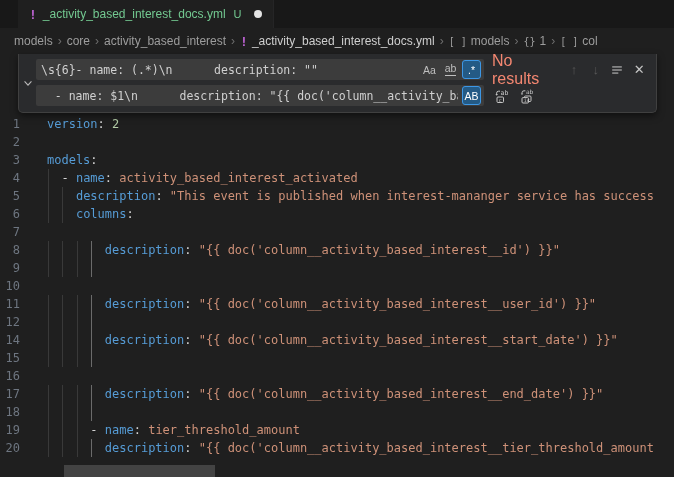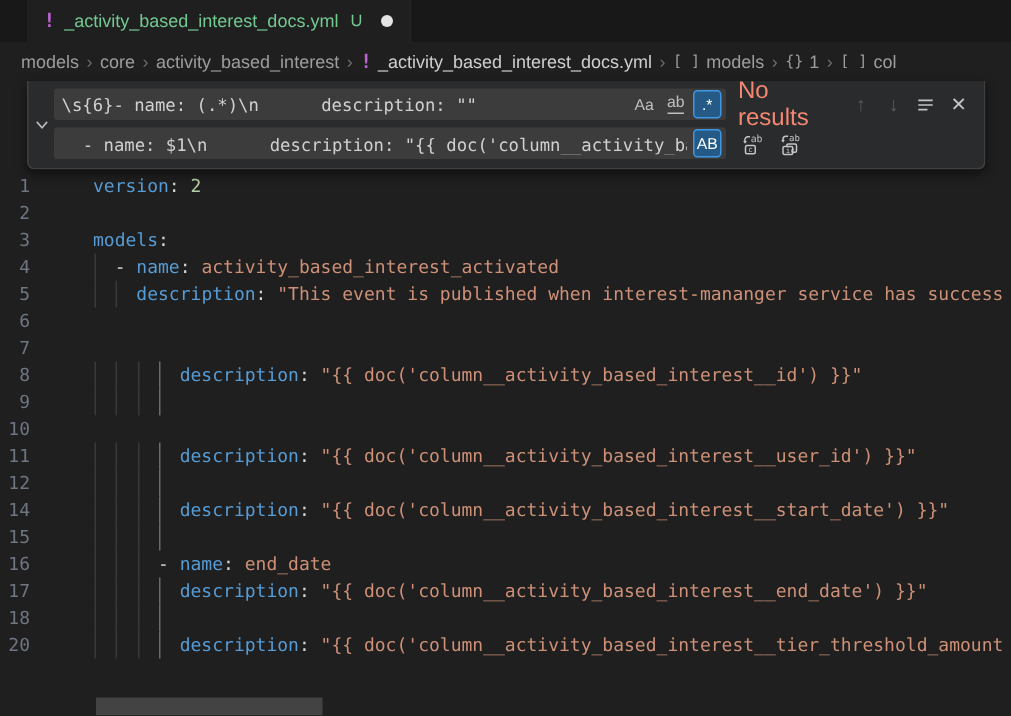--- a/index.html
+++ b/index.html
@@ -29,21 +29,21 @@
   .bc-item { display:inline-flex; align-items:center; gap:4px; cursor:default; }
   .bc-file > span:last-child { color:#cfcfcf; }
   .bc-ico { font-size:10px; color:#9d9d9d; font-family:"DejaVu Sans Mono",monospace; }
   .bc-ico.yaml-exclamation { color:#bd63d3; font-size:13px; font-weight:bold; }
   
   .editor { position:absolute; top:54px; left:0; right:0; bottom:0; }
   .code-area { position:absolute; top:61px; left:0; right:0; }
   .line { display:flex; height:18px; line-height:18px;
           font-family:"DejaVu Sans Mono",monospace; font-size:12px; white-space:pre; }
   .ln { flex:none; width:20px; text-align:right; color:#6e7681; }
-  .lc { flex:none; margin-left:42px; position:relative; }
+  .lc { flex:none; margin-left:27px; position:relative; }
   .guide { position:absolute; top:0; bottom:0; width:1px; background:#393939; }
   .guide.active { background:#6b6b6b; }
   .tk-key { color:#569cd6; }
   .tk-pln { color:#d4d4d4; }
   .tk-str { color:#ce9178; }
   .tk-num { color:#b5cea8; }
   
   .find {
     position:absolute; top:54px; left:18px; width:639px; z-index:6;
     background:#2a2b2d; border:1px solid #404040; border-top:none;
@@ -127,32 +127,33 @@
     </span>
   </div>
 
 <div class="editor">
   <div class="code-area">
       <div class="line"><div class="ln">1</div><div class="lc"><span class="tk-key">version</span><span class="tk-pln">: </span><span class="tk-num">2</span></div></div>
       <div class="line"><div class="ln">2</div><div class="lc"></div></div>
       <div class="line"><div class="ln">3</div><div class="lc"><span class="tk-key">models</span><span class="tk-pln">:</span></div></div>
       <div class="line"><div class="ln">4</div><div class="lc"><span class="guide" style="left: 1px;"></span><span class="tk-pln">  - </span><span class="tk-key">name</span><span class="tk-pln">: </span><span class="tk-str">activity_based_interest_activated</span></div></div>
       <div class="line"><div class="ln">5</div><div class="lc"><span class="guide" style="left: 1px;"></span><span class="guide" style="left: 15.4px;"></span><span class="tk-pln">    </span><span class="tk-key">description</span><span class="tk-pln">: </span><span class="tk-str">"This event is published when interest-mananger service has success</span></div></div>
-      <div class="line"><div class="ln">6</div></div>
+      <div class="line"><div class="ln">6</div><div class="lc"><span class="guide" style="left: 1px;"></span><span class="guide" style="left: 15.4px;"></span><span class="tk-pln">    </span><span class="tk-key">columns</span><span class="tk-pln">:</span></div></div>
       <div class="line"><div class="ln">7</div></div>
       <div class="line"><div class="ln">8</div><div class="lc"><span class="guide" style="left: 1px;"></span><span class="guide" style="left: 15.4px;"></span><span class="guide" style="left: 29.8px;"></span><span class="guide active" style="left: 44.2px;"></span><span class="tk-pln">        </span><span class="tk-key">description</span><span class="tk-pln">: </span><span class="tk-str">"{{ doc('column__activity_based_interest__id') }}"</span></div></div>
       <div class="line"><div class="ln">9</div><div class="lc"><span class="guide" style="left: 1px;"></span><span class="guide" style="left: 15.4px;"></span><span class="guide" style="left: 29.8px;"></span><span class="guide active" style="left: 44.2px;"></span></div></div>
       <div class="line"><div class="ln">10</div></div>
       <div class="line"><div class="ln">11</div><div class="lc"><span class="guide" style="left: 1px;"></span><span class="guide" style="left: 15.4px;"></span><span class="guide" style="left: 29.8px;"></span><span class="guide active" style="left: 44.2px;"></span><span class="tk-pln">        </span><span class="tk-key">description</span><span class="tk-pln">: </span><span class="tk-str">"{{ doc('column__activity_based_interest__user_id') }}"</span></div></div>
       <div class="line"><div class="ln">12</div><div class="lc"><span class="guide" style="left: 1px;"></span><span class="guide" style="left: 15.4px;"></span><span class="guide" style="left: 29.8px;"></span><span class="guide active" style="left: 44.2px;"></span></div></div>
       <div class="line"><div class="ln">14</div><div class="lc"><span class="guide" style="left: 1px;"></span><span class="guide" style="left: 15.4px;"></span><span class="guide" style="left: 29.8px;"></span><span class="guide active" style="left: 44.2px;"></span><span class="tk-pln">        </span><span class="tk-key">description</span><span class="tk-pln">: </span><span class="tk-str">"{{ doc('column__activity_based_interest__start_date') }}"</span></div></div>
       <div class="line"><div class="ln">15</div><div class="lc"><span class="guide" style="left: 1px;"></span><span class="guide" style="left: 15.4px;"></span><span class="guide" style="left: 29.8px;"></span><span class="guide active" style="left: 44.2px;"></span></div></div>
-      <div class="line"><div class="ln">16</div><div class="lc"><span class="guide" style="left: 1px;"></span><span class="guide" style="left: 15.4px;"></span><span class="guide" style="left: 29.8px;"></span><span class="tk-pln">      - </span><span class="tk-key">name</span><span class="tk-pln">: </span><span class="tk-str">end_date</span></div></div>
+      <div class="line"><div class="ln">16</div></div>
       <div class="line"><div class="ln">17</div><div class="lc"><span class="guide" style="left: 1px;"></span><span class="guide" style="left: 15.4px;"></span><span class="guide" style="left: 29.8px;"></span><span class="guide active" style="left: 44.2px;"></span><span class="tk-pln">        </span><span class="tk-key">description</span><span class="tk-pln">: </span><span class="tk-str">"{{ doc('column__activity_based_interest__end_date') }}"</span></div></div>
       <div class="line"><div class="ln">18</div><div class="lc"><span class="guide" style="left: 1px;"></span><span class="guide" style="left: 15.4px;"></span><span class="guide" style="left: 29.8px;"></span><span class="guide active" style="left: 44.2px;"></span></div></div>
+      <div class="line"><div class="ln">19</div><div class="lc"><span class="guide" style="left: 1px;"></span><span class="guide" style="left: 15.4px;"></span><span class="guide" style="left: 29.8px;"></span><span class="tk-pln">      - </span><span class="tk-key">name</span><span class="tk-pln">: </span><span class="tk-str">tier_threshold_amount</span></div></div>
       <div class="line"><div class="ln">20</div><div class="lc"><span class="guide" style="left: 1px;"></span><span class="guide" style="left: 15.4px;"></span><span class="guide" style="left: 29.8px;"></span><span class="guide active" style="left: 44.2px;"></span><span class="tk-pln">        </span><span class="tk-key">description</span><span class="tk-pln">: </span><span class="tk-str">"{{ doc('column__activity_based_interest__tier_threshold_amount</span></div></div>
     </div>
 </div>
 
 <div class="find">
   <button class="find-toggle">
     <svg width="12" height="12" viewBox="0 0 14 14">
       <polyline points="3,5 7,9.5 11,5" fill="none" stroke="currentColor" stroke-width="1.3"></polyline>
     </svg>
   </button>

